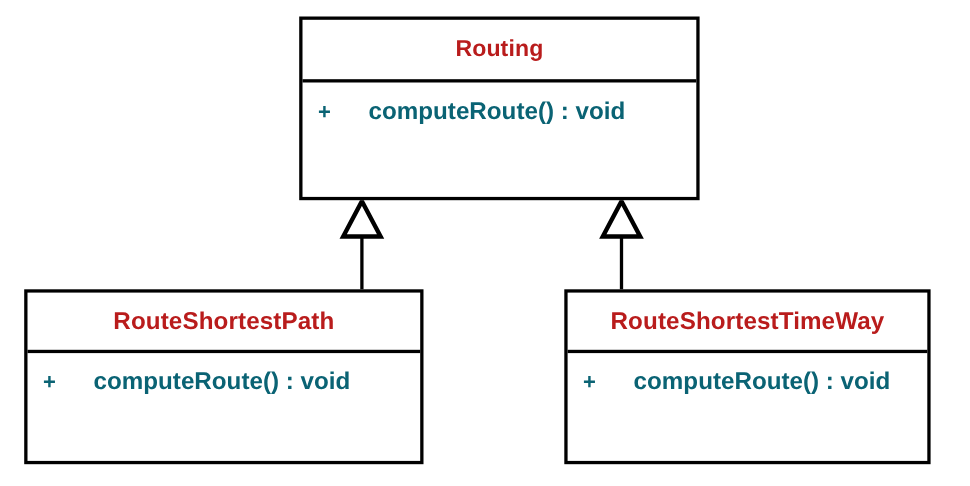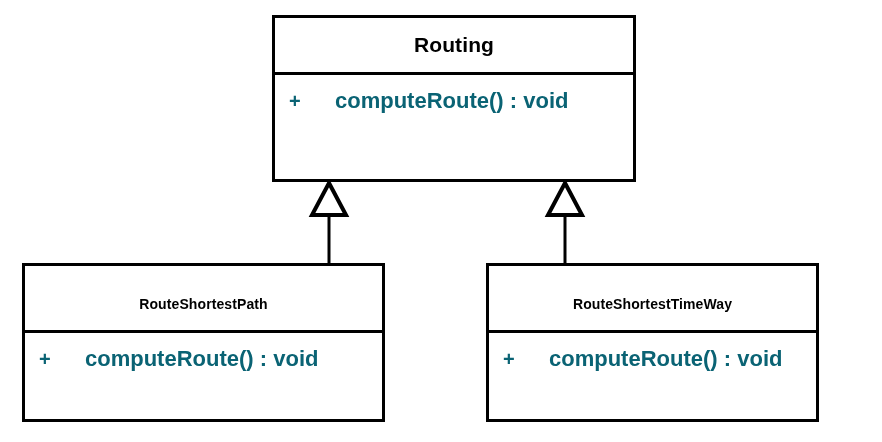--- a/index.html
+++ b/index.html
@@ -25,21 +25,21 @@
     box-sizing: border-box;
     background: #ffffff;
     border: 3px solid #000000;
     z-index: 3;
   }
   .uml-class-name {
     box-sizing: border-box;
     width: 100%;
     text-align: center;
     font-weight: bold;
-    color: #000000;
+    color: #b91c1c;
     letter-spacing: 0.1px;
     white-space: nowrap;
     overflow: hidden;
   }
   .uml-divider {
     width: 100%;
     height: 0;
     border-top: 3px solid #000000;
     font-size: 0;
     line-height: 0;
@@ -92,30 +92,29 @@
 
   
   #class-route-shortest-path {
     left: 22px;
     top: 263px;
     width: 363px;
     height: 159px;
   }
   
   #class-route-shortest-time-way {
-    left: 486px;
+    left: 513px;
     top: 263px;
     width: 333px;
     height: 159px;
   }
   .uml-class.leaf .uml-class-name {
     height: 52px;
     line-height: 52px;
-    font-size: 14px;
-    margin-top: 12px;
+    font-size: 22px;
   }
   .uml-class.leaf .uml-compartment {
     height: 101px;
     padding-top: 12px;
   }
   .uml-class.leaf .uml-member {
     font-size: 22px;
     line-height: 28px;
     padding-left: 14px;
   }

